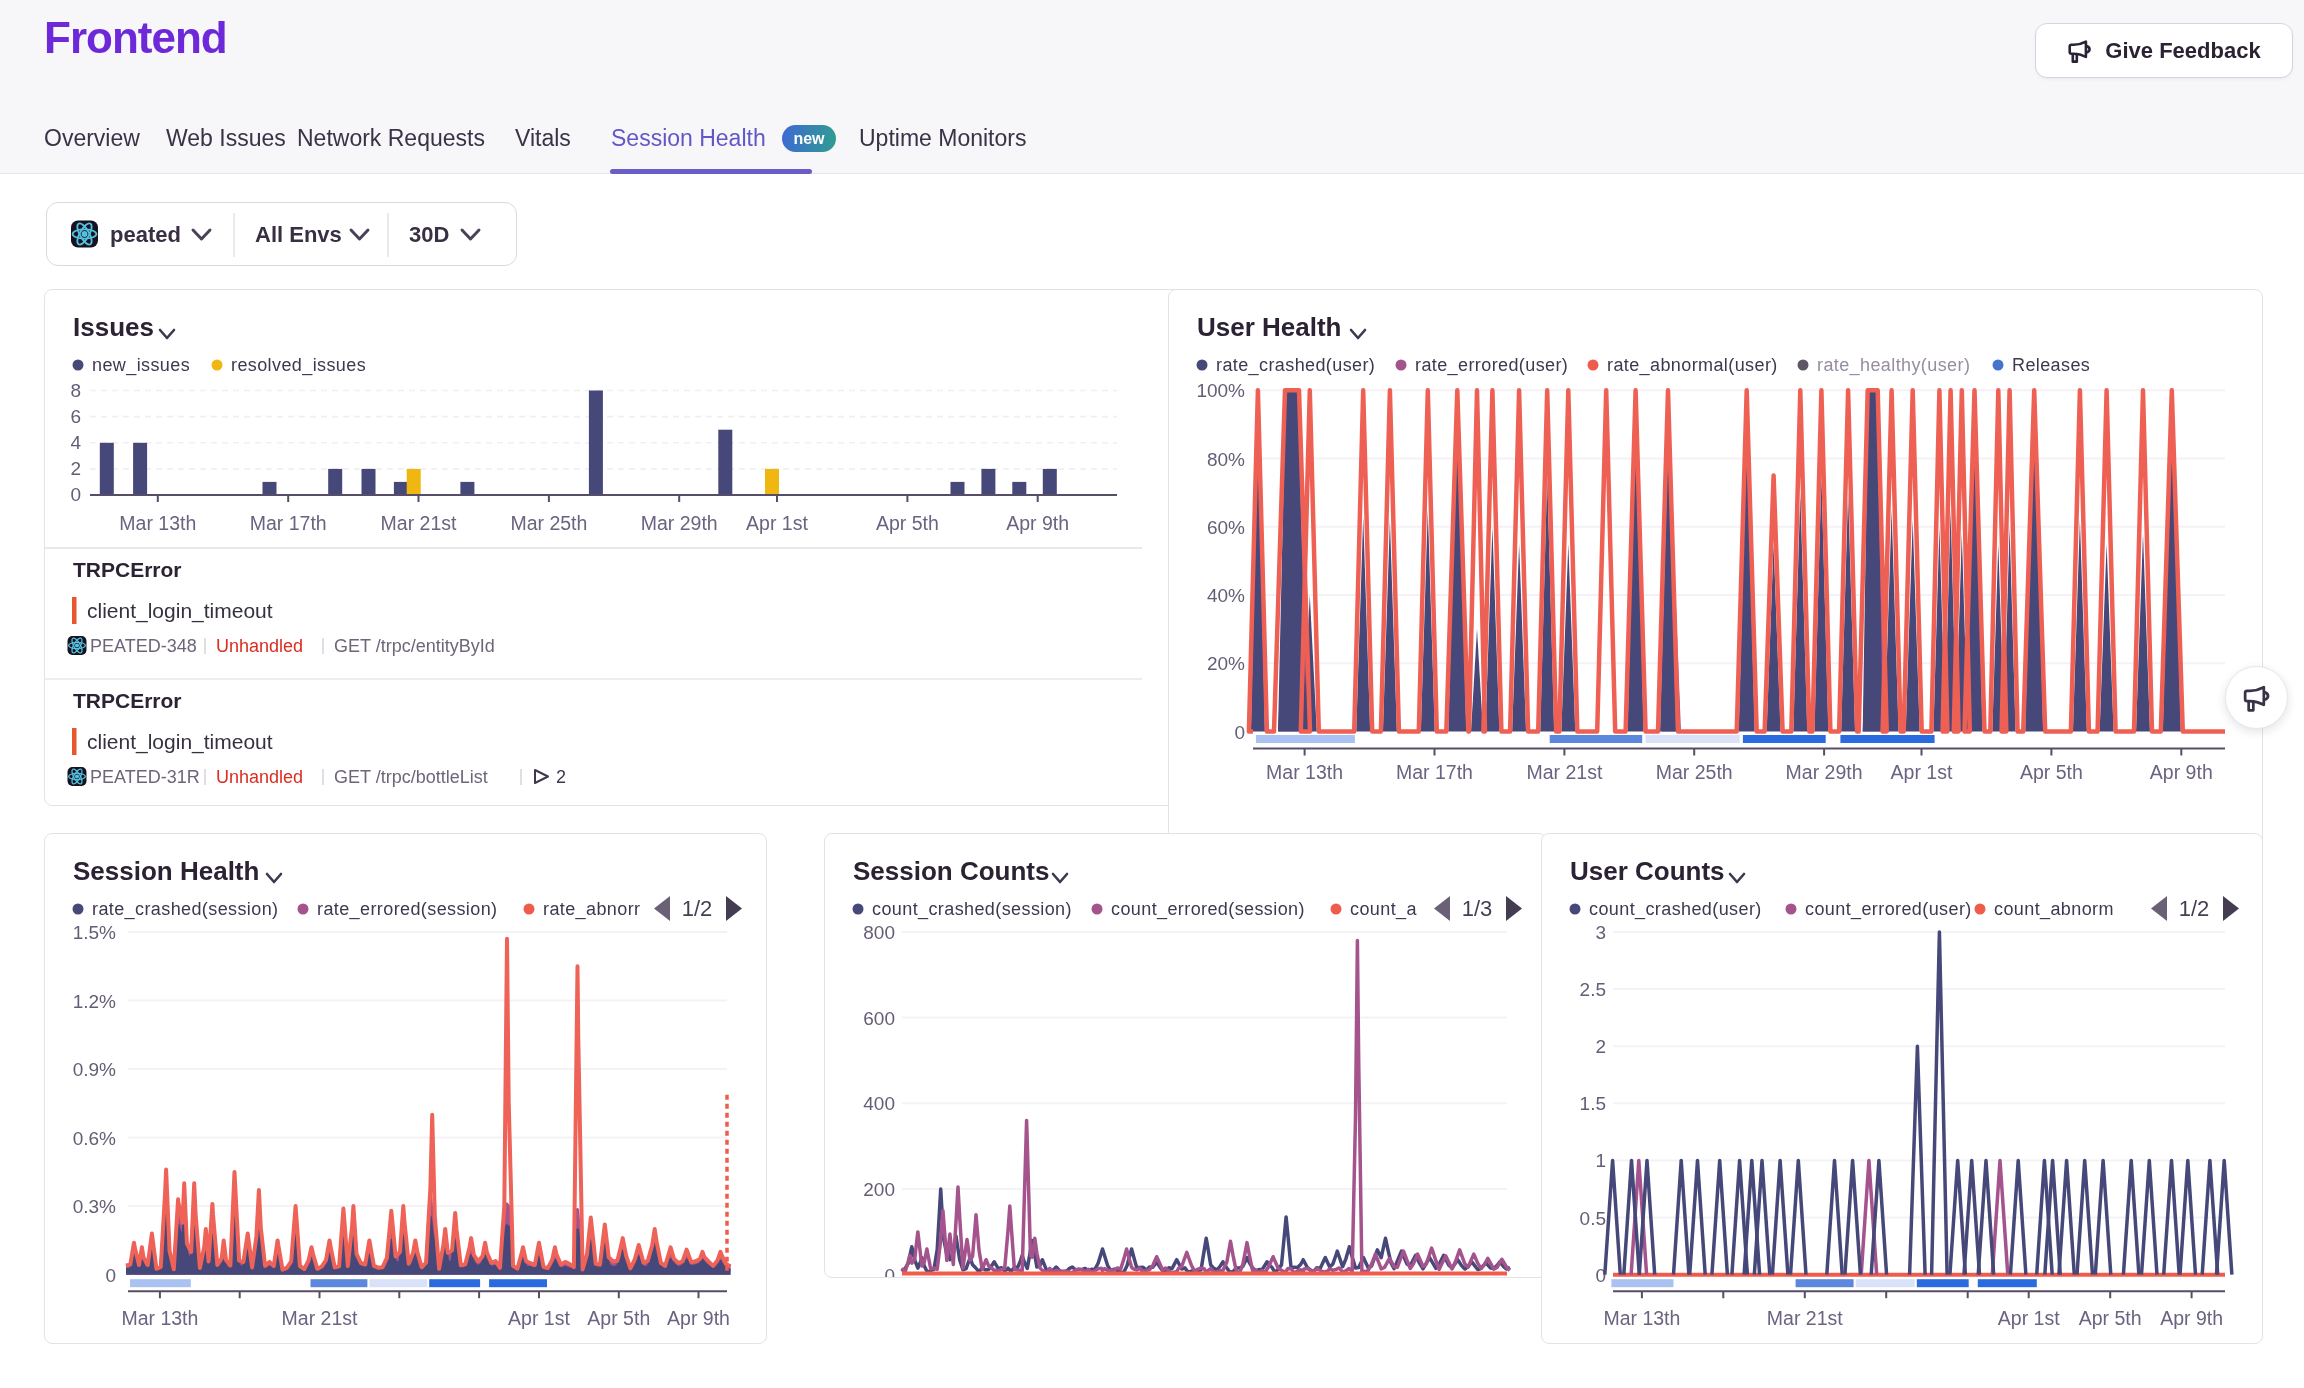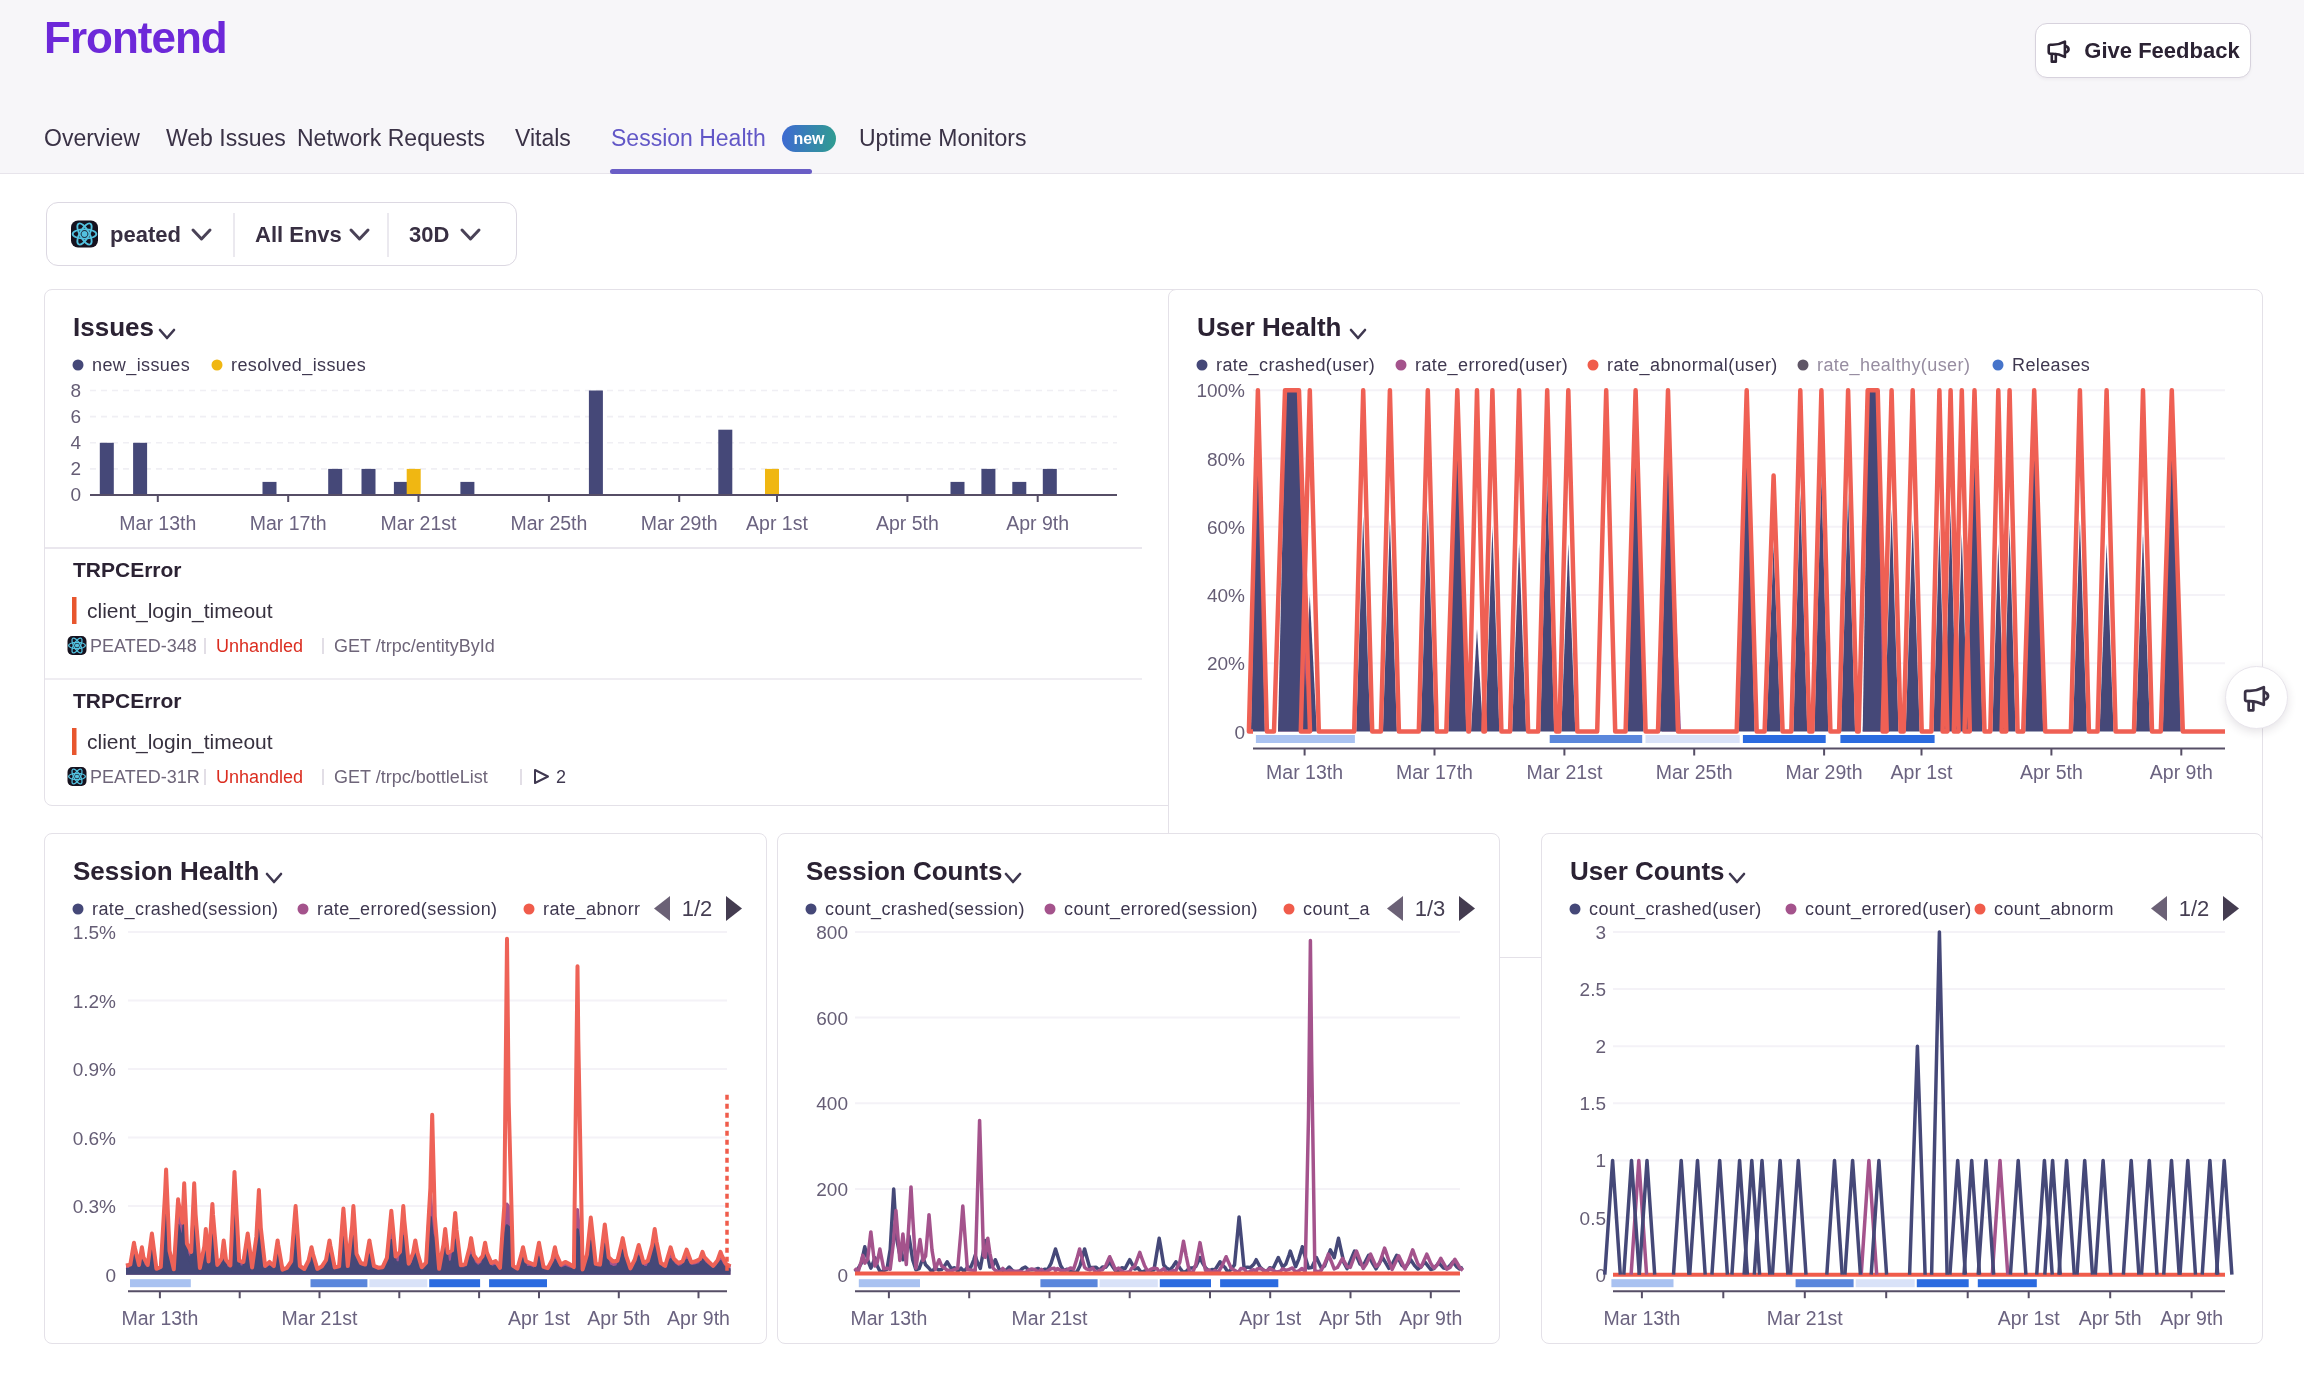--- a/index.html
+++ b/index.html
@@ -1,17 +1,17 @@
 <!DOCTYPE html>
 <html><head><meta charset="utf-8"><style>
 *{margin:0;padding:0;box-sizing:border-box}
 html,body{width:2304px;height:1388px;font-family:"Liberation Sans",sans-serif;background:#fff;overflow:hidden}
 .topbar{position:absolute;left:0;top:0;width:2304px;height:174px;background:#f7f6f9;border-bottom:1px solid #e7e4eb;font-size:23px}
 h1{position:absolute;left:44px;top:13px;font-size:44px;letter-spacing:-1px;color:#6d28d9;font-weight:bold}
-.fb{position:absolute;left:2035px;top:23px;width:216px;height:55px;background:#fff;border:1.5px solid #d7d2dd;border-radius:12px;box-shadow:0 2px 3px rgba(43,34,51,.04);display:flex;align-items:center;justify-content:center;gap:12px;font-size:22px;font-weight:bold;color:#2b2233}
+.fb{position:absolute;left:2035px;top:23px;width:258px;height:55px;background:#fff;border:1.5px solid #d7d2dd;border-radius:12px;box-shadow:0 2px 3px rgba(43,34,51,.04);display:flex;align-items:center;justify-content:center;gap:12px;font-size:22px;font-weight:bold;color:#2b2233}
 .badge{display:inline-block;width:54px;height:27px;border-radius:14px;background:linear-gradient(95deg,#3e69d3,#2f9d90);color:#fff;font-size:16px;font-weight:bold;text-align:center;line-height:27px}
 .underline{position:absolute;left:610px;top:169px;width:202px;height:5px;border-radius:3px;background:#6a5ec6}
 .filter{position:absolute;left:46px;top:202px;width:471px;height:64px;background:#fff;border:1.5px solid #dcd8e2;border-radius:12px}
 .card{position:absolute;background:#fff;border:1.5px solid #e4e1e8;border-radius:8px;overflow:hidden}
 .fab{position:absolute;left:2225px;top:666px;width:63px;height:63px;border-radius:50%;background:#fff;border:1px solid #e8e5ec;box-shadow:0 3px 10px rgba(43,34,51,.13);display:flex;align-items:center;justify-content:center}
 </style></head><body>
 <div class="topbar">
 <h1>Frontend</h1>
 <div class="fb">
       <svg width="26" height="26" viewBox="0 0 22 22">
@@ -262,21 +262,21 @@
       <line x1="434.1" y1="457.2" x2="434.1" y2="464.2" stroke="#564e66" stroke-width="2"></line>
       <line x1="494.0" y1="457.2" x2="494.0" y2="464.2" stroke="#564e66" stroke-width="2"></line>
       <line x1="573.8" y1="457.2" x2="573.8" y2="464.2" stroke="#564e66" stroke-width="2"></line>
       <line x1="653.5" y1="457.2" x2="653.5" y2="464.2" stroke="#564e66" stroke-width="2"></line>
       <text x="114.9" y="490.7" font-size="19.5" fill="#6b6380" font-weight="normal" text-anchor="middle">Mar 13th</text>
       <text x="274.5" y="490.7" font-size="19.5" fill="#6b6380" font-weight="normal" text-anchor="middle">Mar 21st</text>
       <text x="494.0" y="490.7" font-size="19.5" fill="#6b6380" font-weight="normal" text-anchor="middle">Apr 1st</text>
       <text x="573.8" y="490.7" font-size="19.5" fill="#6b6380" font-weight="normal" text-anchor="middle">Apr 5th</text>
       <text x="653.5" y="490.7" font-size="19.5" fill="#6b6380" font-weight="normal" text-anchor="middle">Apr 9th</text>
     </svg></div>
-<div class="card" style="left:777px;top:833px;width:723px;height:511px"><svg width="723" height="511" viewBox="0 0 723 511" font-family="Liberation Sans, sans-serif">
+<div class="card" style="left:824px;top:833px;width:723px;height:445px"><svg width="723" height="511" viewBox="0 0 723 511" font-family="Liberation Sans, sans-serif">
       <text x="28.0" y="46.0" font-size="26" fill="#2b2233" font-weight="bold" text-anchor="start">Session Counts</text>
       <path d="M228.0,40.0 L235.0,48.0 L242.0,40.0" fill="none" stroke="#3f3850" stroke-width="2.6" stroke-linecap="round" stroke-linejoin="round"></path>
       <circle cx="33.0" cy="75.0" r="5.5" fill="#454878"></circle>
       <text x="47.0" y="81.0" font-size="18" fill="#3f3850" font-weight="normal" text-anchor="start" letter-spacing="0.4">count_crashed(session)</text>
       <circle cx="272.0" cy="75.0" r="5.5" fill="#a4538c"></circle>
       <text x="286.0" y="81.0" font-size="18" fill="#3f3850" font-weight="normal" text-anchor="start" letter-spacing="0.4">count_errored(session)</text>
       <circle cx="511.0" cy="75.0" r="5.5" fill="#f05c4b"></circle>
       <text x="525.0" y="81.0" font-size="18" fill="#3f3850" font-weight="normal" text-anchor="start" letter-spacing="0.4">count_a</text>
       <rect x="601" y="56" width="122" height="38" fill="#ffffff"></rect>
       <polygon points="625.0,62.0 625.0,87.0 609.0,74.5" fill="#6b6176"></polygon>

